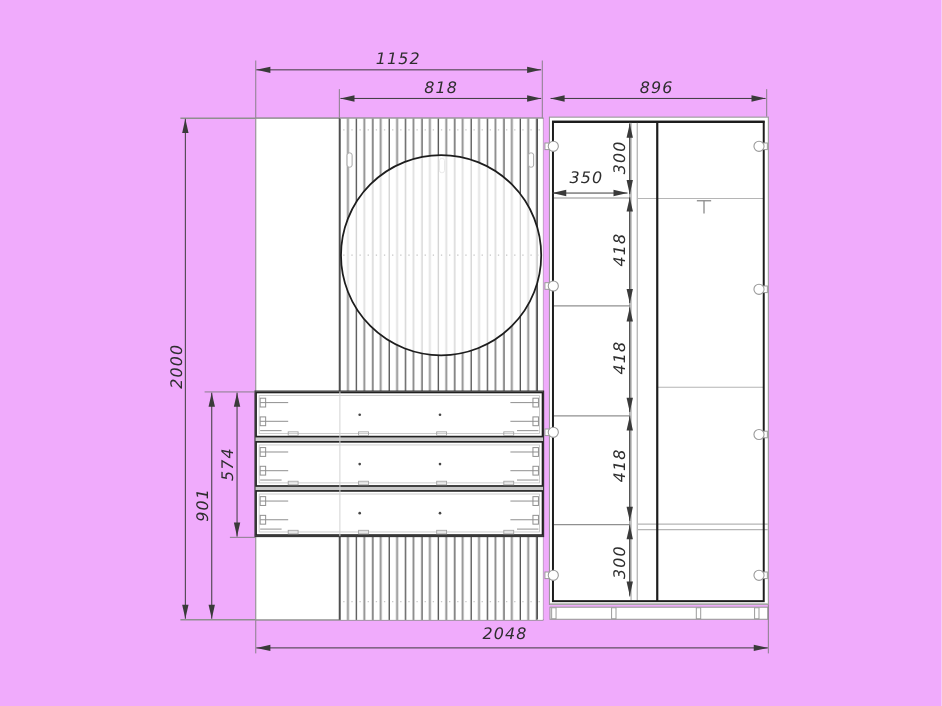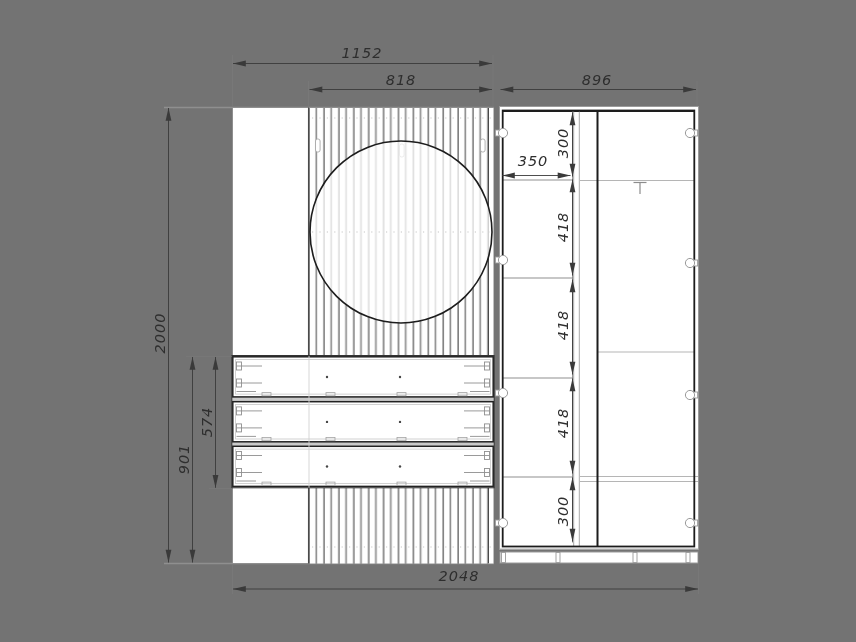--- a/index.html
+++ b/index.html
@@ -1,17 +1,17 @@
 <!DOCTYPE html>
 <html><head>
 <meta charset="utf-8">
 <style>
   html,body{margin:0;padding:0;background:#ffffff;}
   body{width:856px;height:642px;overflow:hidden;font-family:"DejaVu Sans",sans-serif;}
-  .stage{width:856px;height:642px;background:#737373;}
+  .stage{width:856px;height:642px;background:#f0abfc;}
   svg{display:block;}
   .dim-text{
     font-family:"DejaVu Sans",sans-serif;
     font-style:italic;
     font-size:14.5px;
     letter-spacing:1px;
     fill:#2e2e2e;
   }
 </style>
 </head>

